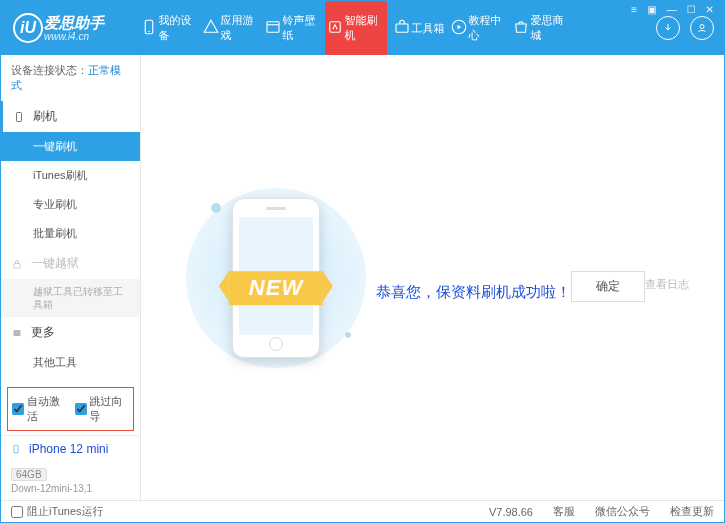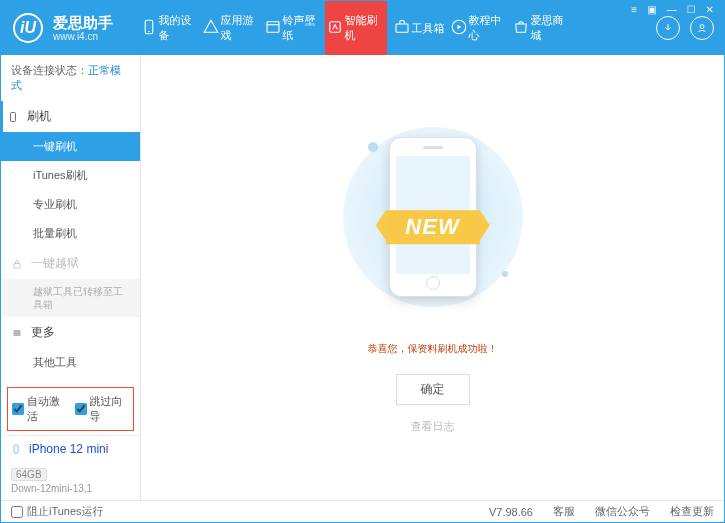--- a/index.html
+++ b/index.html
@@ -1,20 +1,20 @@
 <!DOCTYPE html>
 <html><head>
 <meta charset="utf-8">
 <style>
 * { margin: 0; padding: 0; box-sizing: border-box; }
 body { font-family: "Microsoft YaHei", Arial, sans-serif; font-size: 12px; background: #fff; width: 725px; height: 523px; overflow: hidden; border: 1px solid #2ea0e6; }
 .header { background: #2ea0e6; color: #fff; height: 54px; display: flex; align-items: center; }
 .logo-area { display: flex; align-items: center; padding-left: 12px; width: 138px; }
 .logo-circle { width: 30px; height: 30px; border: 2px solid #fff; border-radius: 50%; display: flex; align-items: center; justify-content: center; font-weight: bold; font-size: 16px; font-style: italic; }
-.logo-text { margin-left: 10px; }
+.logo-text { margin-left: 1px; font-style: italic; }
 .logo-title { font-size: 15px; font-weight: bold; line-height: 16px; }
 .logo-sub { font-size: 10px; opacity: 0.85; }
 .nav { display: flex; flex: 1; height: 100%; }
 .nav-item { flex: 0 0 62px; display: flex; flex-direction: row; align-items: center; justify-content: center; cursor: pointer; font-size: 11px; }
 .nav-item.active { background: #ef4444; }
 .nav-icon { width: 20px; height: 18px; display: flex; align-items: center; justify-content: center; margin-bottom: 2px; }
 .nav-icon svg { width: 18px; height: 18px; stroke: #fff; fill: none; stroke-width: 1.5; }
 .header-right { display: flex; align-items: center; padding-right: 10px; gap: 10px; }
 .header-icons-top { position: absolute; top: 4px; right: 8px; display: flex; gap: 4px; color: #fff; font-size: 10px; }
 .header-icons-top span { cursor: pointer; opacity: 0.9; padding: 0 3px; }
@@ -22,48 +22,48 @@
 .circle-btn svg { width: 12px; height: 12px; stroke: #fff; fill: none; stroke-width: 2; }
 .content { display: flex; height: calc(100% - 54px - 22px); }
 .sidebar { width: 140px; border-right: 1px solid #e5e5e5; display: flex; flex-direction: column; }
 .status-bar { padding: 8px 10px; color: #666; font-size: 11px; }
 .status-val { color: #1a88d4; }
 .tree { flex: 1; overflow: auto; }
 .tree-item { display: flex; align-items: center; padding: 7px 10px 7px 18px; color: #555; cursor: pointer; font-size: 12px; }
 .tree-item.root { padding-left: 10px; font-weight: 500; color: #444; }
 .tree-item.sub { padding-left: 32px; font-size: 11px; }
 .tree-item.active { background: linear-gradient(90deg, #2ea0e6, #2ea0e6); color: #fff; }
-.tree-item.rootactive { border-left: 2px solid #2ea0e6; padding-left: 4px; }
+.tree-item.rootactive { border-left: 2px solid #2ea0e6; padding-left: 10px; }
 .tree-icon { width: 14px; margin-right: 6px; display: flex; align-items: center; }
 .tree-icon svg { width: 12px; height: 12px; stroke: currentColor; fill: none; stroke-width: 1.5; }
 .tree-item.disabled { color: #bbb; }
 .transfer-note { background: #f5f5f5; color: #aaa; font-size: 10px; padding: 6px 10px 6px 32px; line-height: 13px; }
 .checkbox-row { border: 1px solid #e74c3c; margin: 4px 6px; padding: 6px 4px; display: flex; gap: 8px; font-size: 11px; color: #555; }
 .checkbox-row label { display: flex; align-items: center; gap: 3px; cursor: pointer; }
 .checkbox-row input { accent-color: #2ea0e6; width: 12px; height: 12px; }
 .device-block { padding: 6px 10px; border-top: 1px solid #eee; }
 .device-name { color: #1d4ed8; font-size: 12px; display: flex; align-items: center; gap: 8px; font-weight: 500; }
 .device-name svg { width: 10px; height: 14px; stroke: #2ea0e6; fill: none; stroke-width: 1.5; }
 .device-badge { display: inline-block; background: #f0f0f0; border: 1px solid #ddd; border-radius: 2px; padding: 0 4px; font-size: 10px; color: #888; margin-top: 12px; }
 .device-sub { font-size: 10px; color: #999; margin-top: 2px; }
-.main { flex: 1; display: flex; flex-direction: column; align-items: center; justify-content: center; position: relative; }
+.main { flex: 1; display: flex; align-items: center; justify-content: center; position: relative; }
 .illustration { width: 200px; height: 190px; position: relative; display: flex; align-items: center; justify-content: center; }
 .bg-circle { position: absolute; width: 180px; height: 180px; border-radius: 50%; background: radial-gradient(circle, #cce9f8 0%, #e8f5fd 70%, rgba(255,255,255,0) 100%); }
 .bg-circle::before, .bg-circle::after { content: ''; position: absolute; border-radius: 50%; background: #b8deef; }
 .bg-circle::before { width: 10px; height: 10px; top: 15px; left: 25px; }
 .bg-circle::after { width: 6px; height: 6px; bottom: 30px; right: 15px; }
 .phone { position: relative; width: 88px; height: 160px; background: #fff; border-radius: 12px; box-shadow: 0 4px 12px rgba(0,0,0,0.15); border: 1px solid #e0e0e0; }
 .phone::before { content: ''; position: absolute; top: 8px; left: 50%; transform: translateX(-50%); width: 20px; height: 3px; background: #ddd; border-radius: 2px; }
 .phone::after { content: ''; position: absolute; bottom: 6px; left: 50%; transform: translateX(-50%); width: 12px; height: 12px; border: 1px solid #ddd; border-radius: 50%; }
 .phone-screen { position: absolute; top: 18px; left: 6px; right: 6px; bottom: 22px; background: #e8f5fd; border-radius: 2px; }
 .new-ribbon { position: absolute; top: 50%; left: 50%; transform: translate(-50%, -20%); background: #f9c846; color: #fff; font-weight: bold; font-style: italic; font-size: 22px; padding: 4px 20px; letter-spacing: 1px; }
 .new-ribbon::before, .new-ribbon::after { content:''; position:absolute; top:0; width:0; height:0; border-top: 15px solid transparent; border-bottom: 15px solid transparent; }
 .new-ribbon::before { left:-10px; border-right: 10px solid #f9c846; }
 .new-ribbon::after { right:-10px; border-left: 10px solid #f9c846; }
-.success-text { margin-top: 30px; font-size: 10px; color: #c2410c; }
+.success-text { margin-top: 30px; font-size: 15px; color: #1d4ed8; }
 .confirm-btn { margin-top: 18px; padding: 6px 24px; border: 1px solid #ddd; background: #fff; color: #555; cursor: pointer; font-size: 12px; }
 .log-link { margin-top: 14px; font-size: 11px; color: #bbb; cursor: pointer; }
 .footer { height: 22px; border-top: 1px solid #e5e5e5; display: flex; align-items: center; padding: 0 10px; font-size: 11px; color: #666; }
 .footer-left { display: flex; align-items: center; gap: 4px; }
 .footer-left input { width: 12px; height: 12px; }
 .footer-right { margin-left: auto; display: flex; align-items: center; gap: 20px; }
 .footer-right span { cursor: pointer; }
 </style>
 </head>
 <body>

